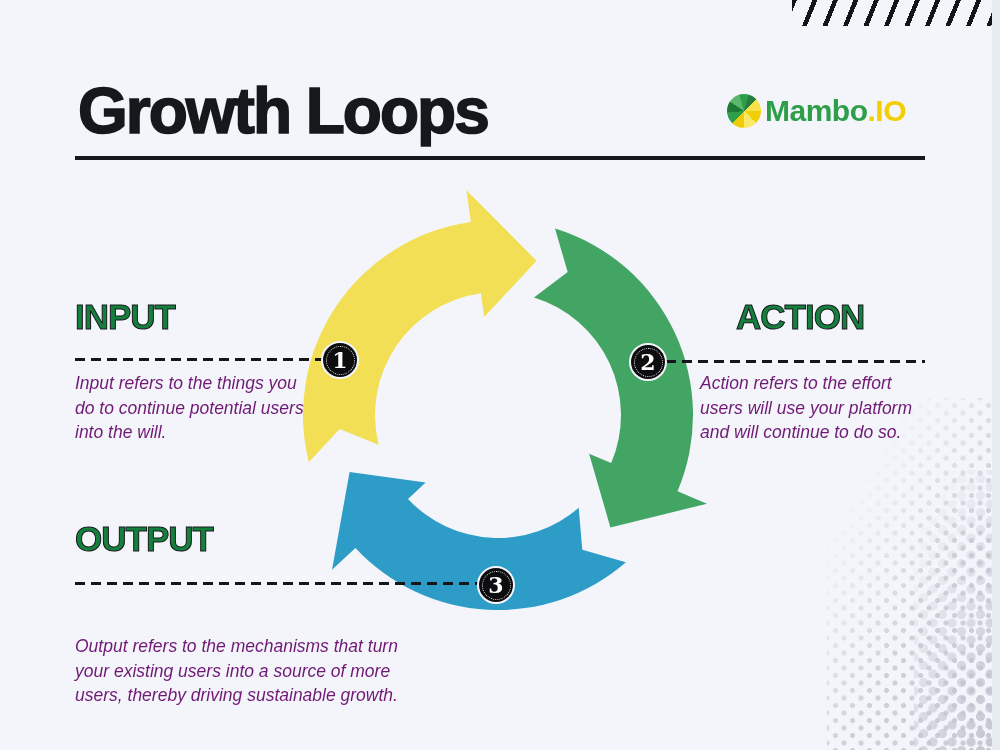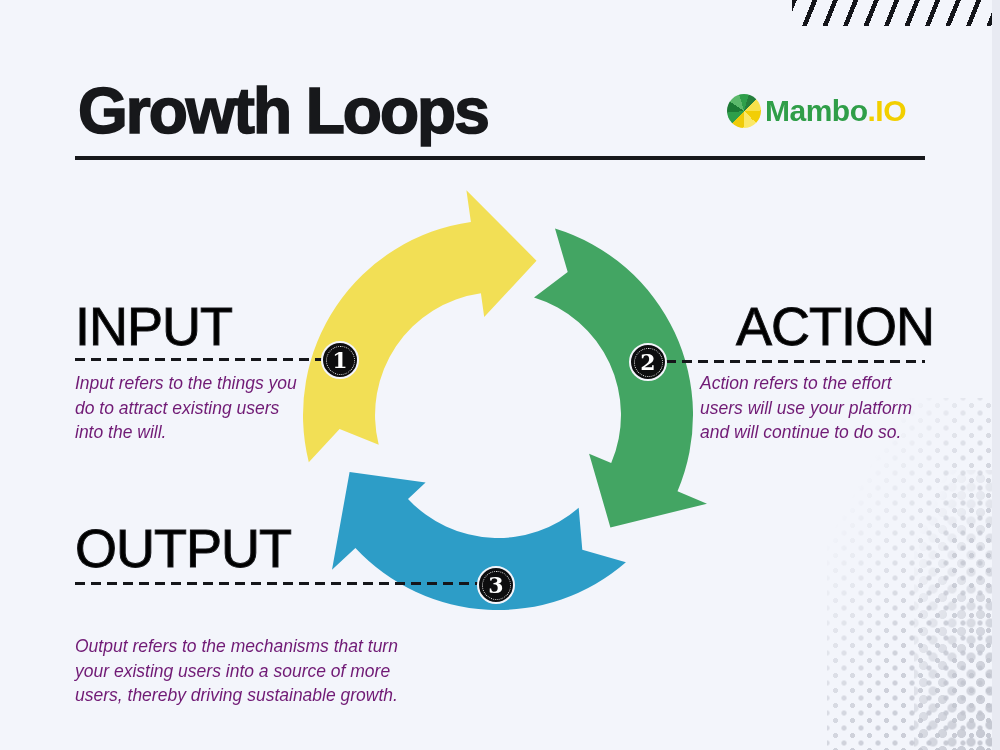--- a/index.html
+++ b/index.html
@@ -34,22 +34,22 @@
 
   .logo{ position:absolute; left:727px; top:94px; display:flex; align-items:center; gap:4px; }
   .logo-icon{ width:34px; height:34px; border-radius:50%;
     background:conic-gradient(from 45deg,
       #f8e14b 0 12%, #f2ce05 12% 25%, #fbe868 25% 38%, #efcb09 38% 50%,
       #2e9e4a 50% 61%, #1c7a35 61% 72%, #5bb86b 72% 83%, #2e9e4a 83% 92%, #247f3c 92% 100%); }
   .logo-text{ font-size:30px; font-weight:bold; letter-spacing:-0.5px; }
 
   .loop-svg{ position:absolute; left:0; top:0; }
 
-  .heading{ position:absolute; font-size:54px; font-weight:400; letter-spacing:-1px;
-    color:#000000; -webkit-text-stroke:1px #17181b; line-height:1; }
+  .heading{ position:absolute; font-size:35px; font-weight:700; letter-spacing:-1px;
+    color:#15803d; -webkit-text-stroke:1px #17181b; line-height:1; }
   .h-input{ left:75px; top:299px; }
   .h-action{ left:736px; top:299px; }
   .h-output{ left:75px; top:521px; }
 
   .leader{ position:absolute; height:3px;
     background:repeating-linear-gradient(90deg, #15161a 0 10px, transparent 10px 16px); }
   .l1{ left:75px;  top:358px; width:252px; }
   .l2{ left:666px; top:360px; width:259px; }
   .l3{ left:75px;  top:582px; width:407px; }
 
@@ -93,21 +93,21 @@
     </div>
   </div>
 
   <div class="heading h-input">INPUT</div>
   <div class="leader l1"></div>
   <div class="badge b1">
     <span>1</span>
   </div>
   <div class="para p-input">
     <div>Input refers to the things you</div>
-    <div>do to attract existing users</div>
+    <div>do to continue potential users</div>
     <div>into the will.</div>
   </div>
 
   <div class="heading h-action">ACTION</div>
   <div class="leader l2"></div>
   <div class="badge b2">
     <span>2</span>
   </div>
   <div class="para p-action">
     <div>Action refers to the effort</div>

